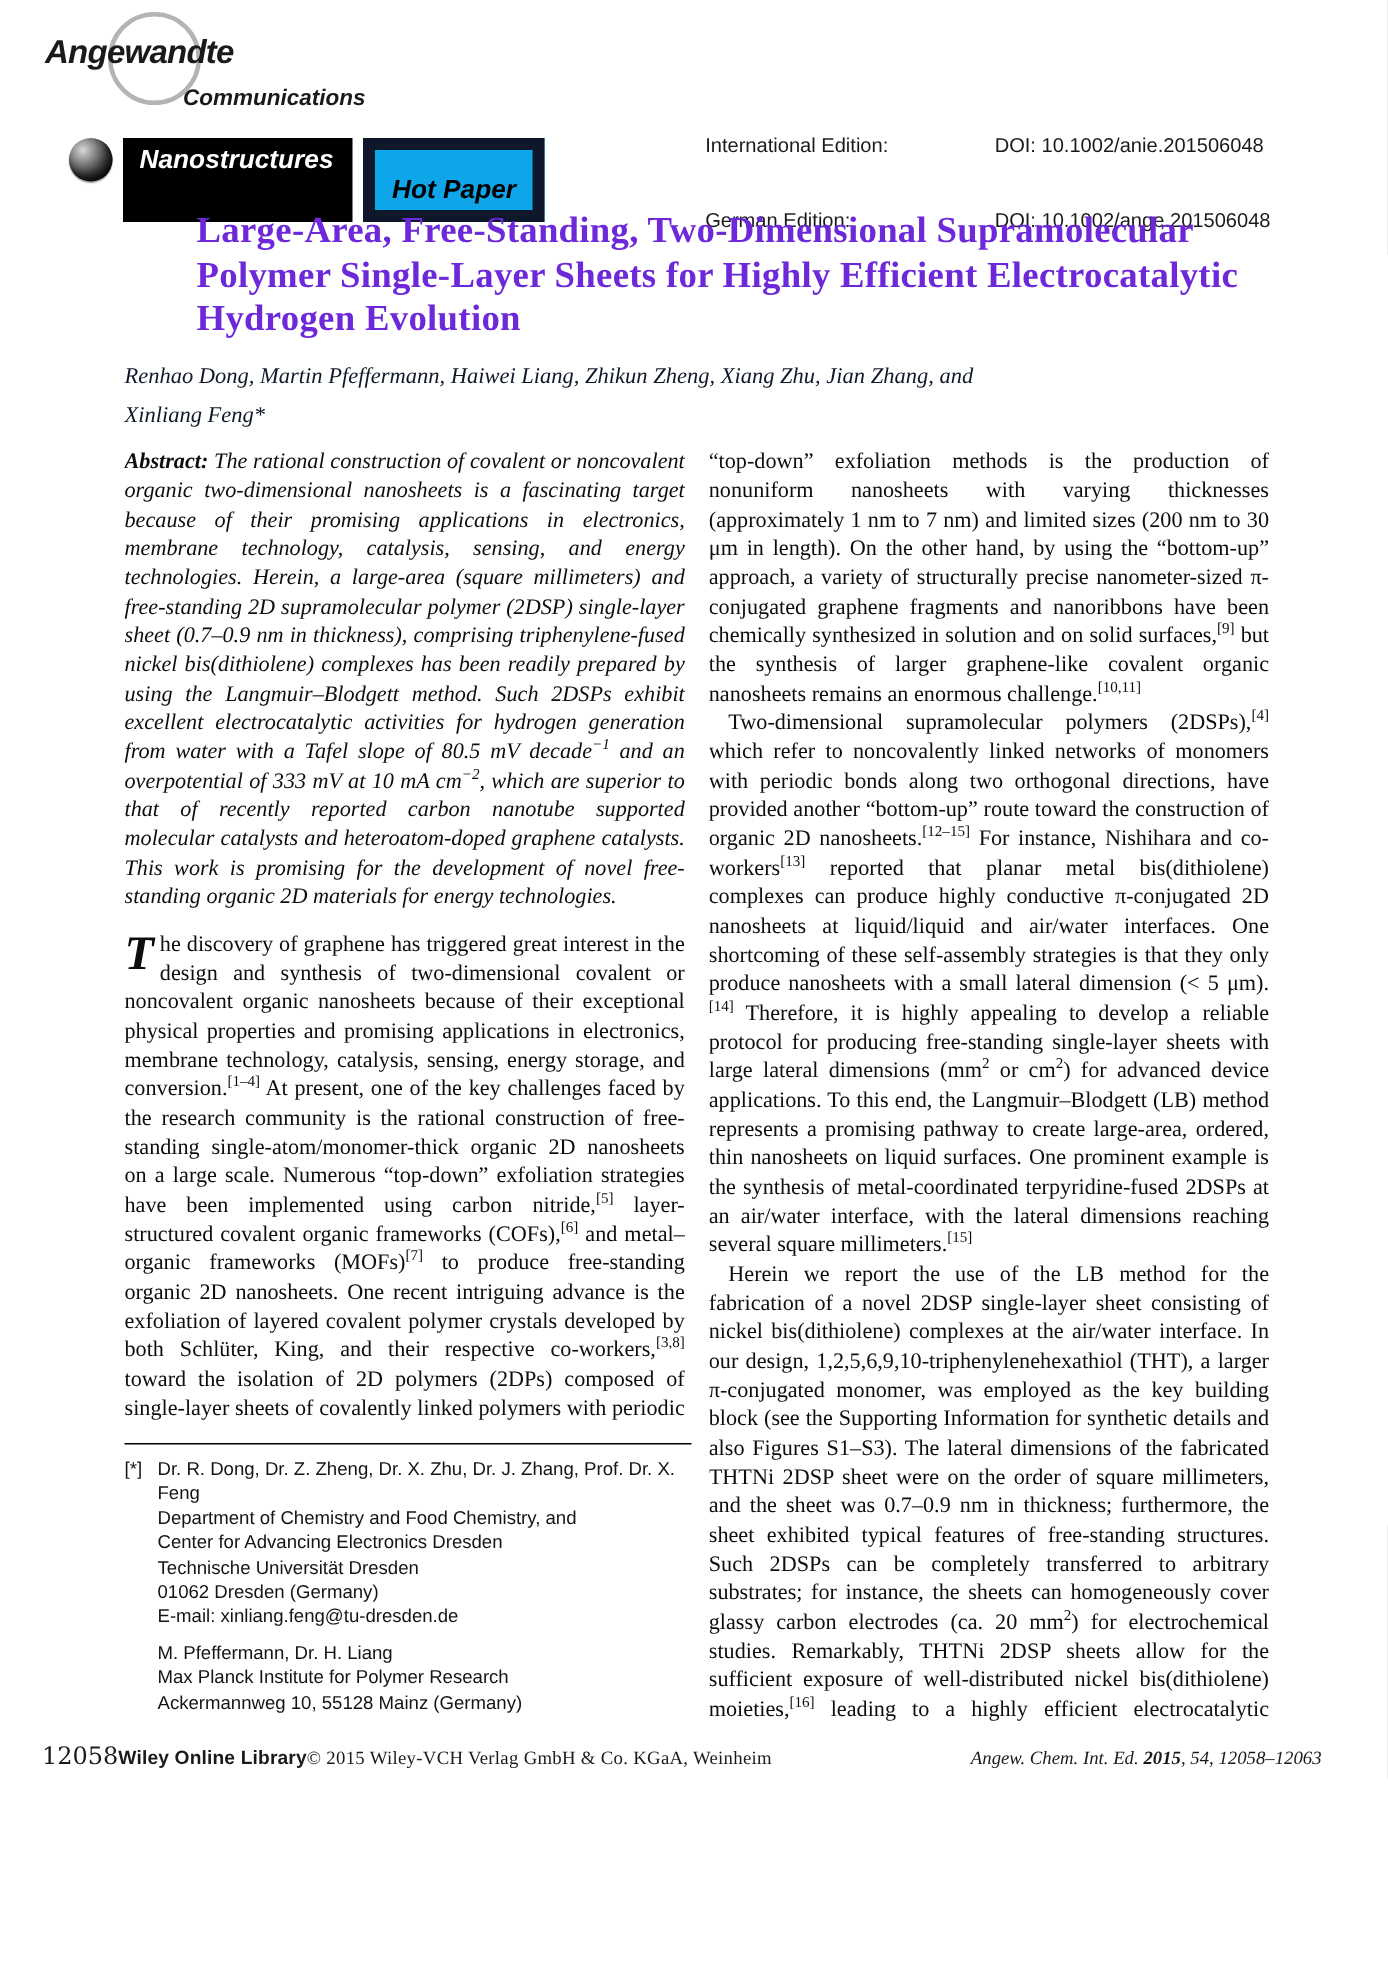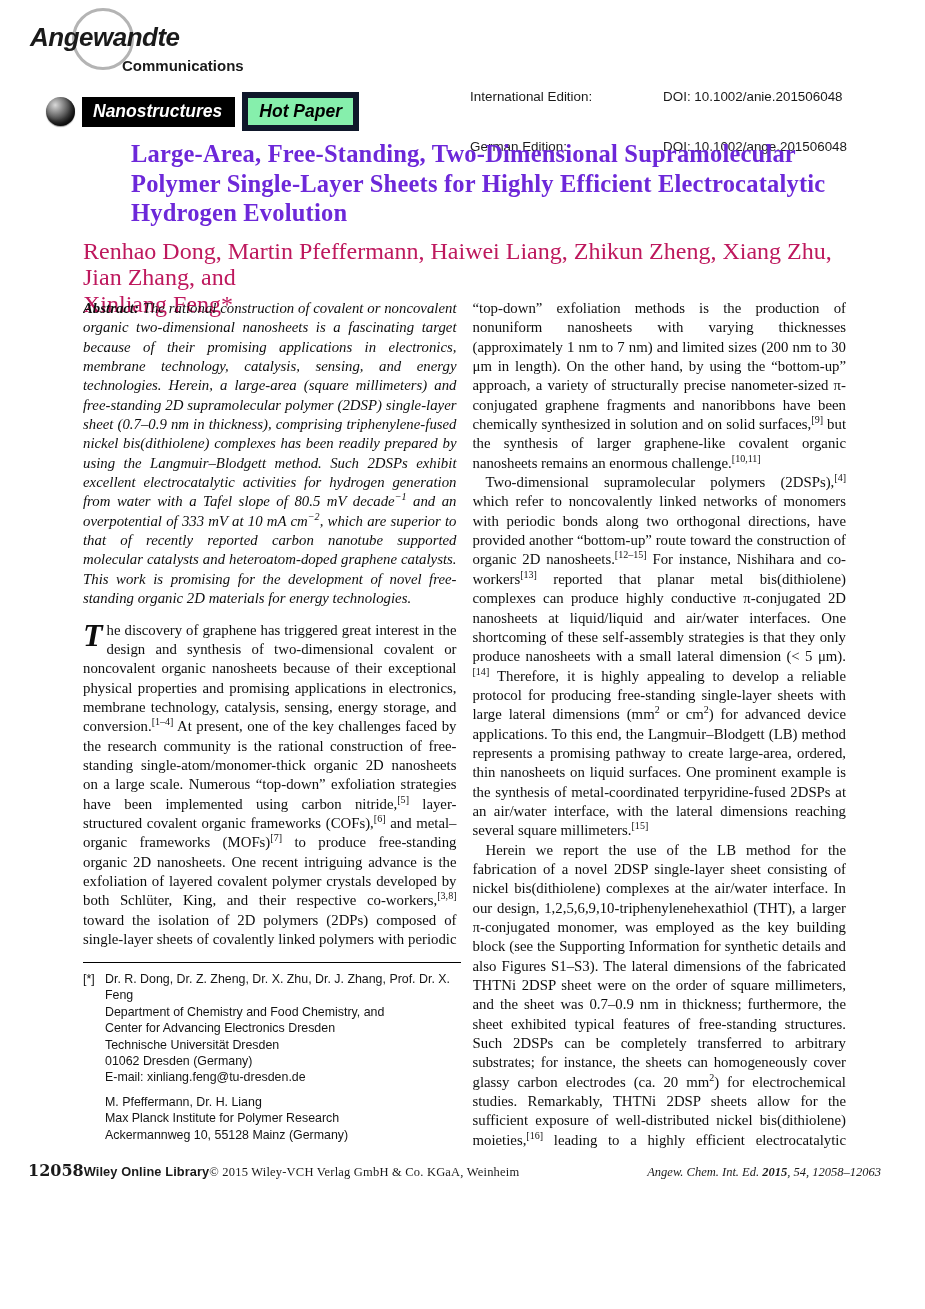--- a/index.html
+++ b/index.html
@@ -9,45 +9,45 @@
     font-family:"Liberation Serif",serif;
   }
   sup{font-size:68%;line-height:0;vertical-align:super;}
 
   
   .brand{position:absolute;left:30px;top:8px;width:260px;height:72px;}
   .brand-circle{position:absolute;left:42px;top:0;width:56px;height:56px;
     border:3px solid #b4b4b4;border-radius:50%;}
   .brand-name{position:absolute;left:0;top:14px;z-index:1;
     font-family:"Liberation Sans",sans-serif;font-weight:bold;font-style:italic;
-    font-size:26px;letter-spacing:-0.5px;color:#1a1a1a;}
+    font-size:22px;letter-spacing:-0.5px;color:#1a1a1a;}
   .brand-sub{position:absolute;left:92px;top:49px;z-index:1;
-    font-family:"Liberation Sans",sans-serif;font-weight:bold;
+    font-family:"Liberation Sans",sans-serif;font-weight:bold;font-style:italic;
     font-size:15px;color:#1a1a1a;}
 
   
-  .badges{position:absolute;left:46px;top:92px;display:flex;align-items:center;gap:7px;}
+  .badges{position:absolute;left:46px;top:92px;display:flex;gap:7px;}
   .globe{width:29px;height:29px;border-radius:50%;flex:0 0 auto;
     background:radial-gradient(circle at 32% 28%, #d9d9d9 0%, #9a9a9a 22%, #3c3c3c 55%, #000 95%);
     box-shadow:inset -2px -3px 4px rgba(0,0,0,.65), 0 1px 1px rgba(0,0,0,.4);}
   .badge-topic{background:#000;color:#fff;font-family:"Liberation Sans",sans-serif;
     font-style:italic;font-weight:bold;font-size:17.5px;padding:4px 13px 5px 11px;}
-  .badge-type{border:6px solid #0f172a;background:#86efac;color:#000;
+  .badge-type{border:8px solid #0f172a;background:#0ea5e9;color:#000;
     font-family:"Liberation Sans",sans-serif;font-style:italic;font-weight:bold;
-    font-size:17.5px;padding:3px 11px 3px;}
+    font-size:17.5px;padding:16px 11px 3px;}
 
   
   .editions{position:absolute;right:78px;top:89px;
     font-family:"Liberation Sans",sans-serif;font-size:13.4px;color:#1a1a1a;
     display:grid;grid-template-columns:158px auto;column-gap:6px;row-gap:4px;gap:35px;}
 
   
   .head{position:absolute;left:83px;top:139px;width:775px;}
   .title{font-weight:bold;font-size:24.5px;line-height:29.5px;letter-spacing:0.2px;color:#6d28d9;margin-left:48px;}
-  .authors{margin-top:10px;font-size:24px;line-height:26.5px;color:#be185d;}
+  .authors{margin-top:10px;font-style:italic;font-size:15px;line-height:26.5px;color:#0f172a;}
 
   
   .columns{position:absolute;left:83px;top:299px;width:763px;height:852px;
     display:grid;grid-template-columns:1fr 1fr;column-gap:16px;}
   .col{position:relative;font-size:14.8px;line-height:19.35px;text-align:justify;color:#0d0d0d;}
   .left-text{height:650px;overflow:hidden;}
   .right-text{height:852px;overflow:hidden;}
   .abstract{font-style:italic;margin:0 0 12px 0;}
   .abstract-label{font-weight:bold;}
   .bodytext p{margin:0;}
@@ -63,21 +63,21 @@
   .fn-rule{border:0;border-top:1.4px solid #000;margin:0 0 8px 0;}
   .fn-item{position:relative;padding-left:22px;margin-bottom:8px;}
   .fn-marker{position:absolute;left:0;top:0;}
   .fn-disk{position:absolute;left:1px;top:2px;width:13px;height:13px;border-radius:50%;
     background:radial-gradient(circle at 35% 30%, #f2f2f2 0%, #a9a9a9 45%, #4f4f4f 92%);
     border:1px solid #3a3a3a;box-sizing:border-box;}
 
   
   .footer{position:absolute;left:28px;right:44px;top:1161px;
     display:flex;align-items:baseline;color:#1a1a1a;}
-  .page-num{font-family:"DejaVu Serif",serif;font-weight:bold;font-size:16px;}
+  .page-num{font-family:"DejaVu Serif",serif;font-weight:normal;font-size:16px;}
   .library{font-family:"Liberation Sans",sans-serif;font-weight:bold;font-size:12.8px;
     letter-spacing:0.1px;}
   .copyright{flex:1;text-align:left;font-size:12.5px;letter-spacing:0.2px;}
   .citation{font-style:italic;font-size:12.5px;}
 </style>
 </head>
 <body>
 
 <div class="page">
 

